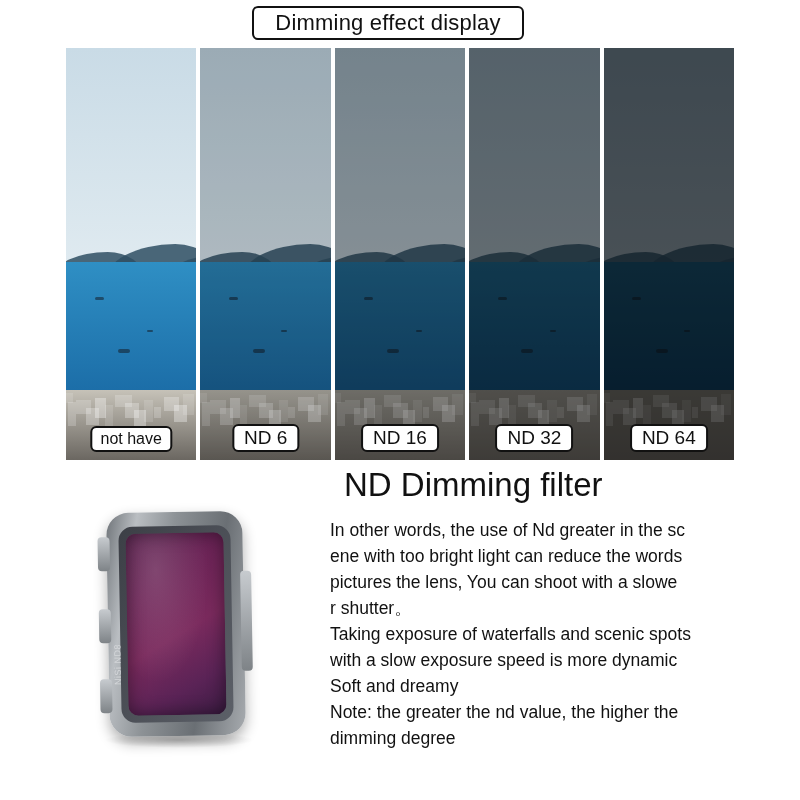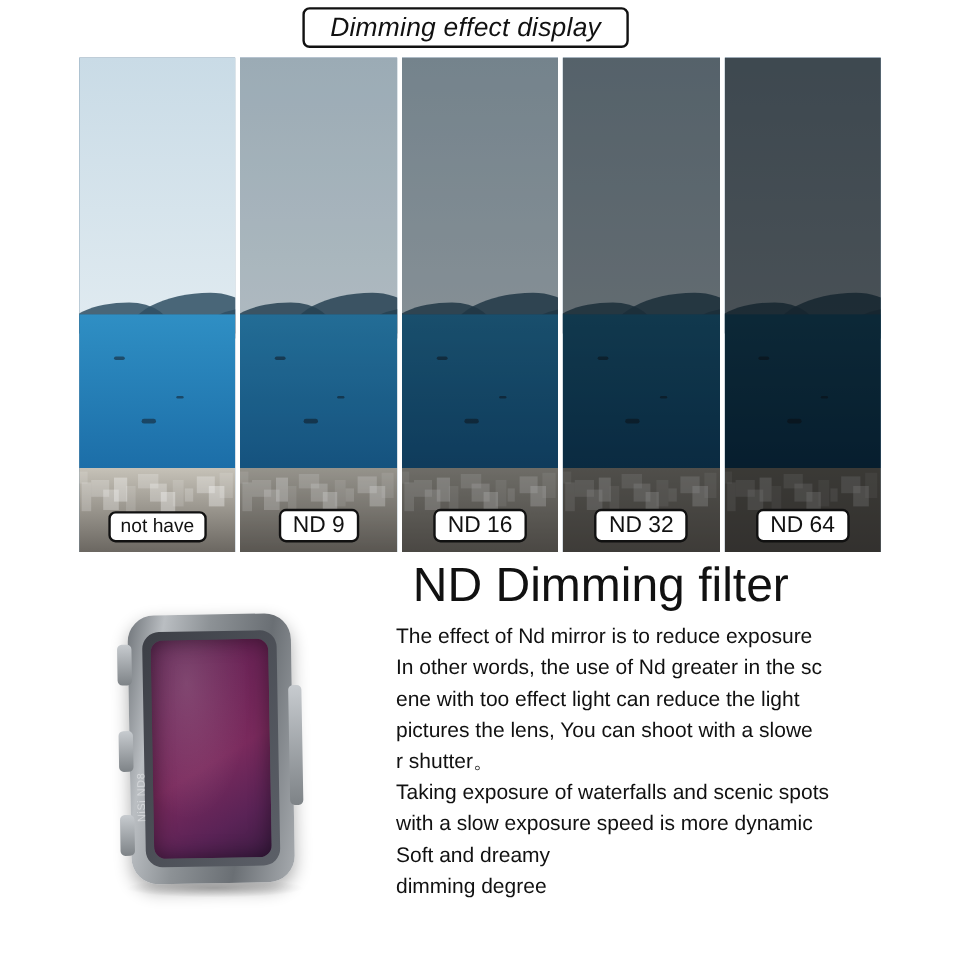--- a/index.html
+++ b/index.html
@@ -25,21 +25,20 @@
     border: 2px solid #111;
     border-radius: 6px;
     display: flex; align-items: center; justify-content: center;
     z-index: 20;
   }
   #header-badge span {
     font-size: 22px;
     color: #111;
     letter-spacing: .2px;
     white-space: nowrap;
-    font-style: italic;
   }
 
   
   #panels {
     position: absolute;
     left: 66px; top: 48px;
     width: 668px; height: 412px;
     display: flex;
     gap: 4px;
     z-index: 5;
@@ -101,21 +100,21 @@
     color: #111;
     white-space: nowrap;
     z-index: 8;
   }
   .panel-label.small { font-size: 16px; padding: 2px 8px; }
 
   
   #product-title {
     position: absolute;
     left: 344px; top: 466px;
-    font-size: 40px;
+    font-size: 33px;
     color: #111;
     white-space: nowrap;
     z-index: 10;
   }
 
   
   #description {
     position: absolute;
     left: 330px; top: 518px;
     width: 400px;
@@ -246,21 +245,21 @@
           <div class="blockrow" style="left: 45%; width: 11%; top: 18%; height: 22%; opacity: 0.49;"></div>
           <div class="blockrow" style="left: 52.5%; width: 9%; top: 29%; height: 27%; opacity: 0.61;"></div>
           <div class="blockrow" style="left: 60%; width: 7%; top: 14%; height: 32%; opacity: 0.25;"></div>
           <div class="blockrow" style="left: 67.5%; width: 5%; top: 25%; height: 15%; opacity: 0.37;"></div>
           <div class="blockrow" style="left: 75%; width: 12%; top: 10%; height: 20%; opacity: 0.49;"></div>
           <div class="blockrow" style="left: 82.5%; width: 10%; top: 21%; height: 25%; opacity: 0.61;"></div>
           <div class="blockrow" style="left: 90%; width: 8%; top: 6%; height: 30%; opacity: 0.25;"></div>
           <div class="blockrow" style="left: 1.5%; width: 6%; top: 17%; height: 35%; opacity: 0.37;"></div>
         </div>
         <div class="dimmer" style="opacity: 0.16;"></div>
-        <div class="panel-label">ND 9</div>
+        <div class="panel-label">ND 6</div>
       </div>
       <div class="panel">
         <div class="sky" style="background: linear-gradient(rgb(167, 188, 201) 0%, rgb(190, 205, 214) 100%);"></div>
         <div class="hills">
           <div class="hill" style="left: -10%; width: 70%; height: 26px; top: 14px;"></div>
           <div class="hill" style="left: 30%; width: 90%; height: 38px; top: 6px;"></div>
           <div class="hill" style="left: 78%; width: 60%; height: 22px; top: 18px;"></div>
         </div>
         <div class="sea" style="background: linear-gradient(rgb(36, 113, 156) 0%, rgb(22, 86, 132) 100%);"></div>
         <div class="boat" style="left: 22%; top: 60.4%; width: 9px; height: 3px;"></div>
@@ -357,24 +356,24 @@
       <div class="filter-inner-ring">
         <div class="filter-glass"></div>
       </div>
       <div class="filter-text">NiSi ND8</div>
     </div>
   </div>
 
   <div id="product-title">ND Dimming filter</div>
 
   <div id="description">
-      <p>The effect of Nd mirror is to reduce exposure</p>
       <p>In other words, the use of Nd greater in the sc</p>
-      <p>ene with too effect light can reduce the light</p>
+      <p>ene with too bright light can reduce the words</p>
       <p>pictures the lens, You can shoot with a slowe</p>
       <p>r shutter。</p>
       <p>Taking exposure of waterfalls and scenic spots</p>
       <p>with a  slow exposure speed is more dynamic</p>
       <p>Soft and dreamy</p>
+      <p>Note: the greater the nd value, the higher the</p>
       <p>dimming degree</p>
     </div>
 
 </div>
 
 </body></html>

